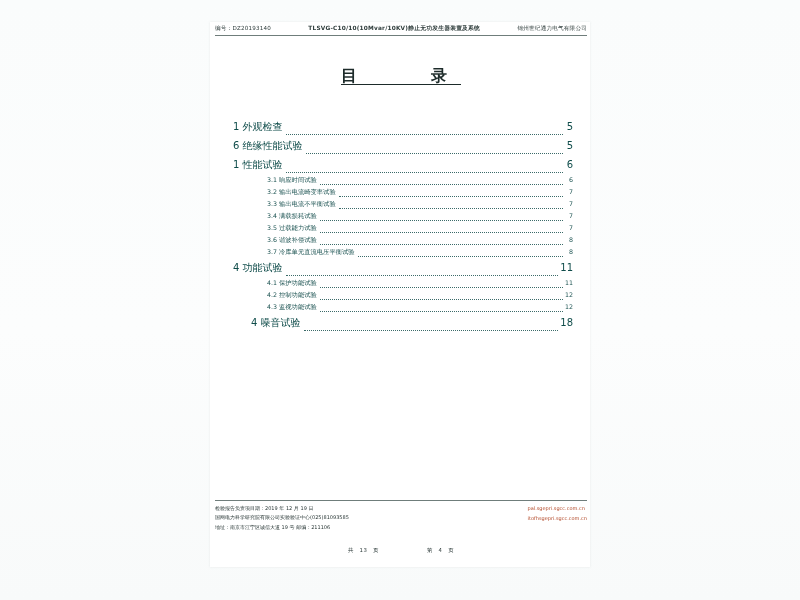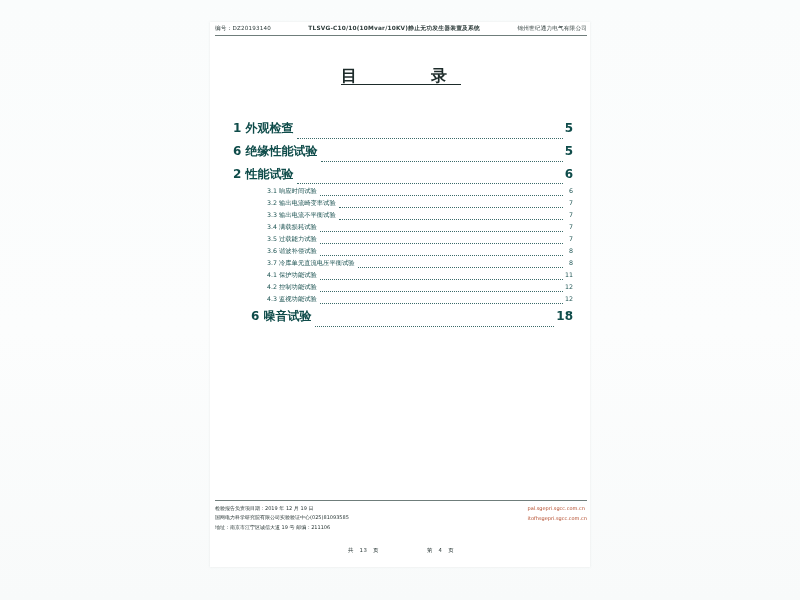--- a/index.html
+++ b/index.html
@@ -84,22 +84,22 @@
   }
   .toc-row {
     display: flex;
     align-items: flex-end;
     font-size: 6.6px;
     color: #19514f;
     line-height: 1.9;
     white-space: nowrap;
   }
   .toc-row.lvl1 {
-    font-weight: bold;
-    font-size: 12px;
+    font-weight: normal;
+    font-size: 10px;
     color: #0f4c4a;
     padding-left: 0px;
   }
   .toc-row.lvl2 {
     font-weight: normal;
     font-size: 6.3px;
     color: #1c5352;
     padding-left: 34px;
   }
   .toc-label { flex: 0 0 auto; }
@@ -169,21 +169,21 @@
         <span class="toc-page">5</span>
       </div>
 
       <div class="toc-row lvl1">
         <span class="toc-label">6  绝缘性能试验</span>
         <span class="toc-dots"></span>
         <span class="toc-page">5</span>
       </div>
 
       <div class="toc-row lvl1">
-        <span class="toc-label">2  性能试验</span>
+        <span class="toc-label">1  性能试验</span>
         <span class="toc-dots"></span>
         <span class="toc-page">6</span>
       </div>
 
       <div class="toc-row lvl2">
         <span class="toc-label">3.1  响应时间试验</span>
         <span class="toc-dots"></span>
         <span class="toc-page">6</span>
       </div>
 
@@ -216,41 +216,46 @@
         <span class="toc-dots"></span>
         <span class="toc-page">8</span>
       </div>
 
       <div class="toc-row lvl2">
         <span class="toc-label">3.7  冷库单元直流电压平衡试验</span>
         <span class="toc-dots"></span>
         <span class="toc-page">8</span>
       </div>
 
+      <div class="toc-row lvl1">
+        <span class="toc-label">4  功能试验</span>
+        <span class="toc-dots"></span>
+        <span class="toc-page">11</span>
+      </div>
 
       <div class="toc-row lvl2">
         <span class="toc-label">4.1  保护功能试验</span>
         <span class="toc-dots"></span>
         <span class="toc-page">11</span>
       </div>
 
       <div class="toc-row lvl2">
         <span class="toc-label">4.2  控制功能试验</span>
         <span class="toc-dots"></span>
         <span class="toc-page">12</span>
       </div>
 
       <div class="toc-row lvl2">
         <span class="toc-label">4.3  监视功能试验</span>
         <span class="toc-dots"></span>
         <span class="toc-page">12</span>
       </div>
 
       <div class="toc-row lvl1" style="padding-left:18px;">
-        <span class="toc-label">6  噪音试验</span>
+        <span class="toc-label">4  噪音试验</span>
         <span class="toc-dots"></span>
         <span class="toc-page">18</span>
       </div>
 
     </div>
   </div>
 
   <div class="footer">
     <div class="footer-left">
       <div>检验报告负责项目期：2019 年 12 月 19 日</div>

